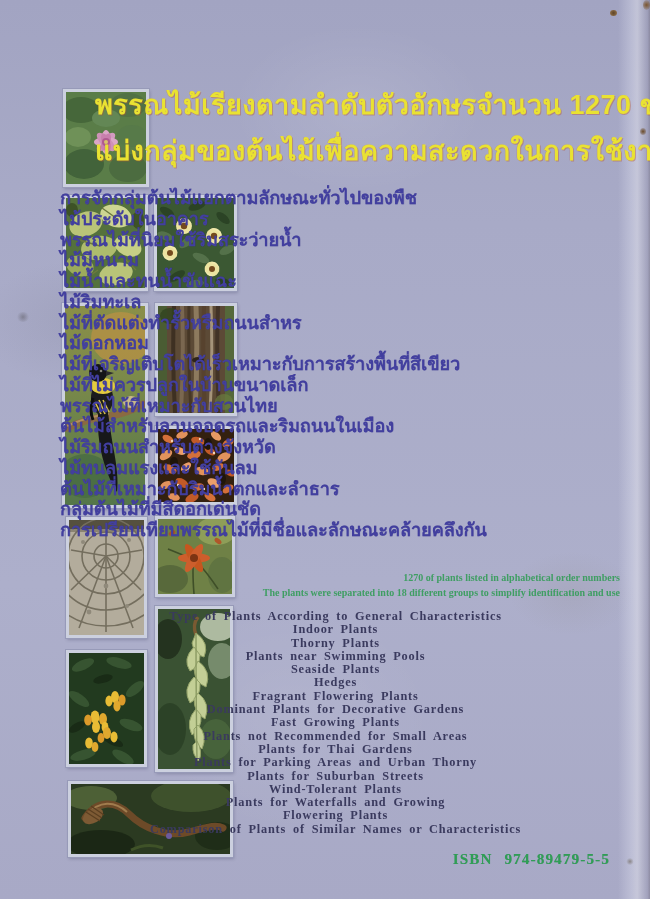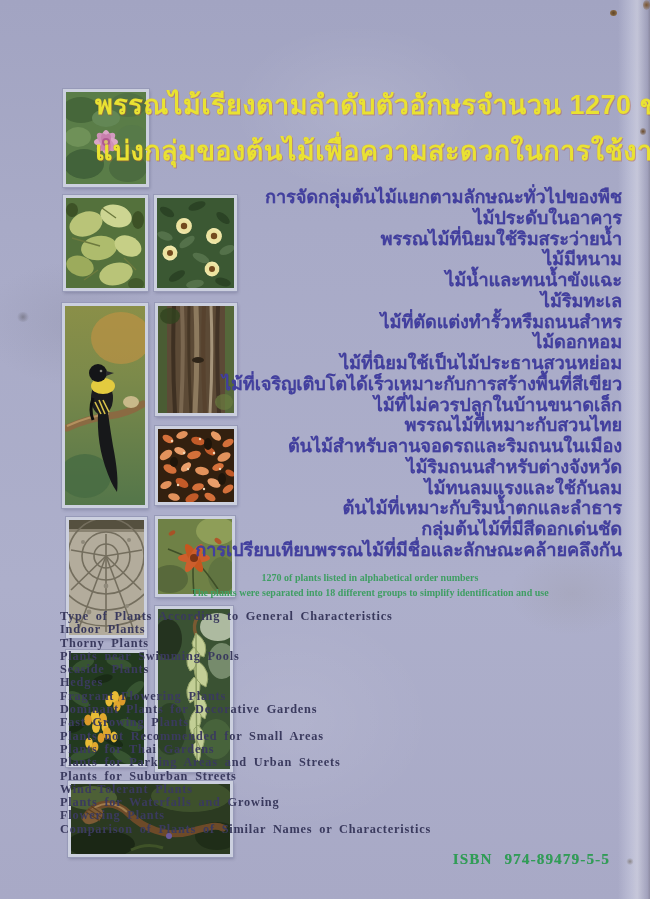--- a/index.html
+++ b/index.html
@@ -49,40 +49,39 @@
     text-align:right;
     color:#e9e232;
     font-weight:bold;
     font-size:27px;line-height:46px;
     text-shadow:1px 1px 0 rgba(185,80,45,.40), -0.5px -0.5px 0 rgba(185,80,45,.25);
     letter-spacing:.5px;
     white-space:nowrap;
   }
   .thai-list{
     position:absolute;right:28px;left:60px;top:188px;
-    text-align:right;
+    text-align:left;
     color:#423f9f;
     font-weight:600;
     font-size:18px;line-height:20.75px;
     text-shadow:.4px .4px 0 rgba(40,35,120,.35);
     white-space:nowrap;
-    font-family:Liberation Mono, monospace;
   }
   .subtitle{
     position:absolute;right:30px;left:120px;top:570px;
-    text-align:center;
+    text-align:right;
     color:#3f9e63;
     font-family:"Liberation Serif",serif;
     font-weight:bold;
     font-size:10px;line-height:15px;
     white-space:nowrap;
   }
   .english-list{
     position:absolute;right:39px;left:60px;top:610px;
-    text-align:left;
+    text-align:center;
     color:#3a3a5e;
     font-family:"Liberation Serif",serif;
     font-weight:bold;
     font-size:12.3px;line-height:13.3px;
     letter-spacing:.8px;word-spacing:3px;
     white-space:nowrap;
   }
   .isbn{
     position:absolute;right:40px;top:851px;
     color:#2f9e55;
@@ -435,21 +434,20 @@
 
   <div class="thai-list">
     <div>การจัดกลุ่มต้นไม้แยกตามลักษณะทั่วไปของพืช</div>
     <div>ไม้ประดับในอาคาร</div>
     <div>พรรณไม้ที่นิยมใช้ริมสระว่ายน้ำ</div>
     <div>ไม้มีหนาม</div>
     <div>ไม้น้ำและทนน้ำขังแฉะ</div>
     <div>ไม้ริมทะเล</div>
     <div>ไม้ที่ตัดแต่งทำรั้วหรืมถนนสำหร</div>
     <div>ไม้ดอกหอม</div>
-    <div>ไม้ที่นิยมใช้เป็นไม้ประธานสวนหย่อม</div>
     <div>ไม้ที่เจริญเติบโตได้เร็วเหมาะกับการสร้างพื้นที่สีเขียว</div>
     <div>ไม้ที่ไม่ควรปลูกในบ้านขนาดเล็ก</div>
     <div>พรรณไม้ที่เหมาะกับสวนไทย</div>
     <div>ต้นไม้สำหรับลานจอดรถและริมถนนในเมือง</div>
     <div>ไม้ริมถนนสำหรับต่างจังหวัด</div>
     <div>ไม้ทนลมแรงและใช้กันลม</div>
     <div>ต้นไม้ที่เหมาะกับริมน้ำตกและลำธาร</div>
     <div>กลุ่มต้นไม้ที่มีสีดอกเด่นชัด</div>
     <div>การเปรียบเทียบพรรณไม้ที่มีชื่อและลักษณะคล้ายคลึงกัน</div>
   </div>
@@ -464,21 +462,21 @@
     <div>Indoor Plants</div>
     <div>Thorny Plants</div>
     <div>Plants near Swimming Pools</div>
     <div>Seaside Plants</div>
     <div>Hedges</div>
     <div>Fragrant Flowering Plants</div>
     <div>Dominant Plants for Decorative Gardens</div>
     <div>Fast Growing Plants</div>
     <div>Plants not Recommended for Small Areas</div>
     <div>Plants for Thai Gardens</div>
-    <div>Plants for Parking Areas and Urban Streets</div>
+    <div>Plants for Parking Areas and Urban Thorny</div>
     <div>Plants for Suburban Streets</div>
     <div>Wind-Tolerant Plants</div>
     <div>Plants for Waterfalls and Growing</div>
     <div>Flowering Plants</div>
     <div>Comparison of Plants of Similar Names or Characteristics</div>
   </div>
 
   <div class="isbn">ISBN 974-89479-5-5</div>
 
 </div>

